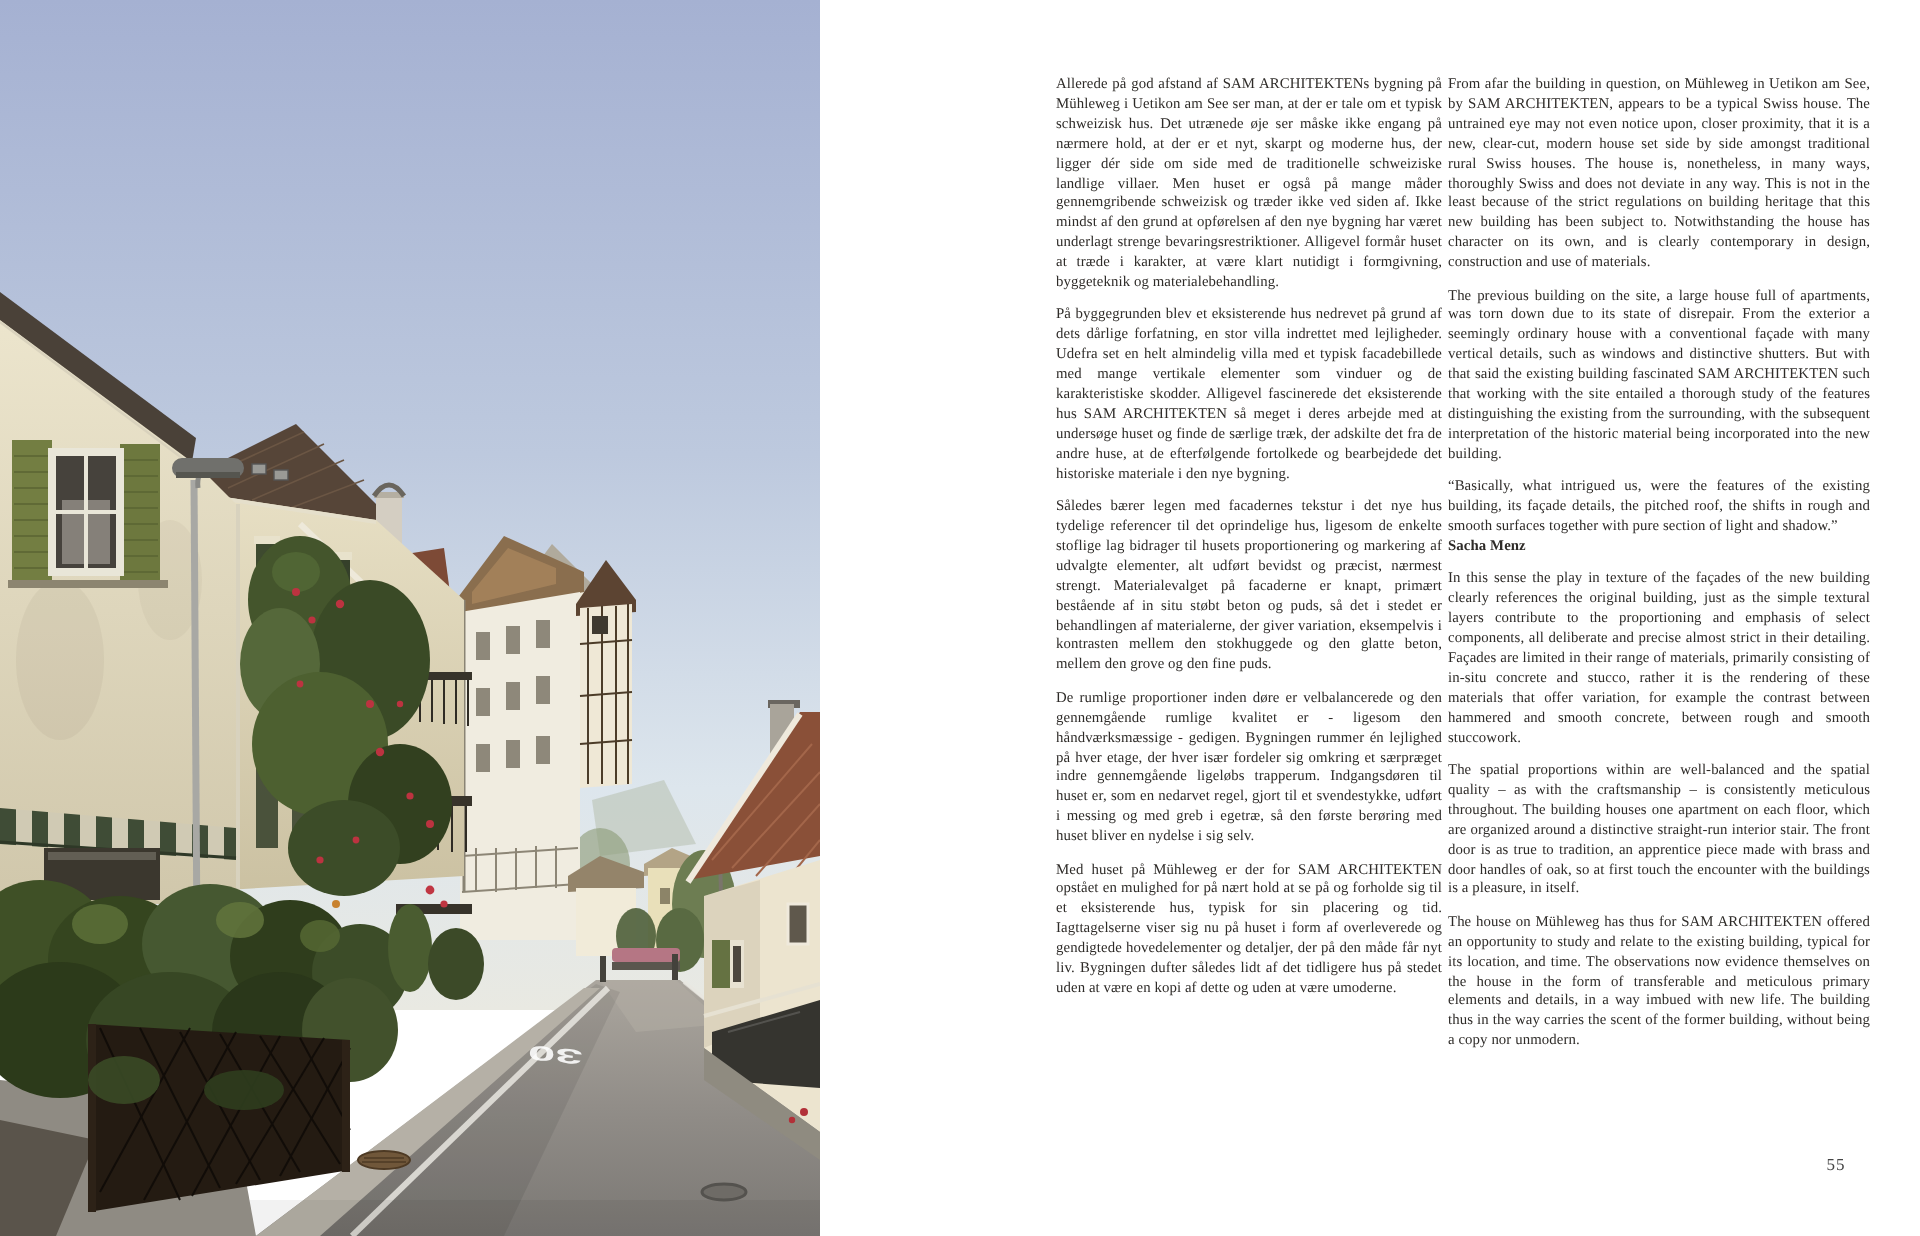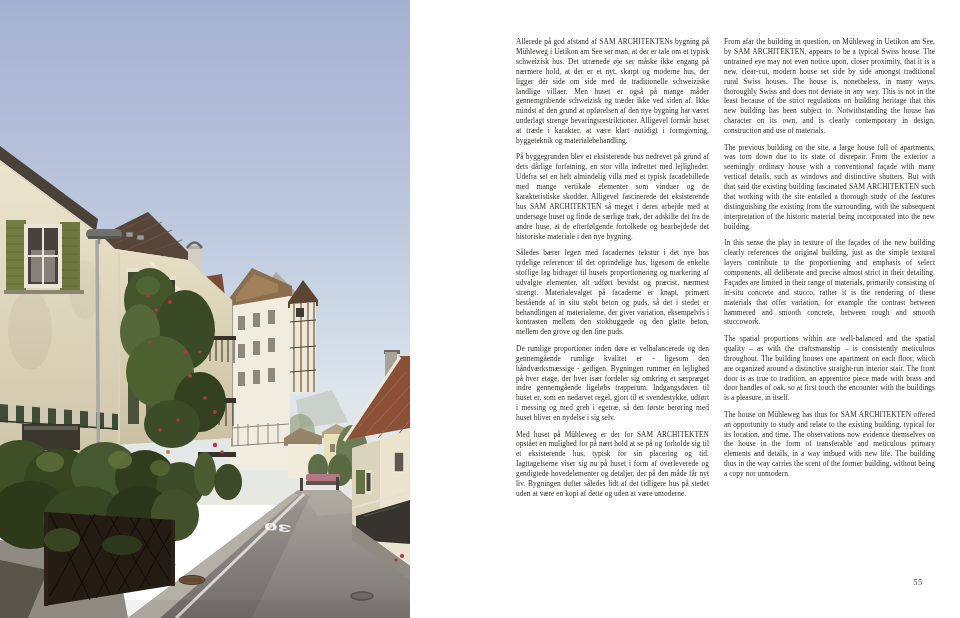--- a/index.html
+++ b/index.html
@@ -20,21 +20,21 @@
   }
   .photo svg { display: block; }
   .col {
     position: absolute; top: 37px;
     text-align: justify;
     font-size: 7.4px;
     line-height: 9.9px;
     color: #2e2b28;
     letter-spacing: 0.05px;
   }
-  .col-da { left: 516px; width: 193px; }
+  .col-da { left: 528px; width: 193px; }
   .col-en { left: 724px; width: 211px; }
   .col p { margin: 0 0 6.5px 0; }
   .attribution { font-weight: bold; }
   .attribution.block { display: block; }
   .page-number {
     position: absolute; left: 906px; top: 577px;
     width: 24px; text-align: center;
     font-size: 8.5px; color: #454545; letter-spacing: 0.5px;
   }
 </style>
@@ -363,20 +363,21 @@
   <div class="col col-da">
       <p>Allerede på god afstand af SAM ARCHITEKTENs bygning på Mühleweg i Uetikon am See ser man, at der er tale om et typisk schweizisk hus. Det utrænede øje ser måske ikke engang på nærmere hold, at der er et nyt, skarpt og moderne hus, der ligger dér side om side med de traditionelle schweiziske landlige villaer. Men huset er også på mange måder gennemgribende schweizisk og træder ikke ved siden af. Ikke mindst af den grund at opførelsen af den nye bygning har været underlagt strenge bevaringsrestriktioner. Alligevel formår huset at træde i karakter, at være klart nutidigt i formgivning, byggeteknik og materialebehandling.</p>
       <p>På byggegrunden blev et eksisterende hus nedrevet på grund af dets dårlige forfatning, en stor villa indrettet med lejligheder. Udefra set en helt almindelig villa med et typisk facadebillede med mange vertikale elementer som vinduer og de karakteristiske skodder. Alligevel fascinerede det eksisterende hus SAM ARCHITEKTEN så meget i deres arbejde med at undersøge huset og finde de særlige træk, der adskilte det fra de andre huse, at de efterfølgende fortolkede og bearbejdede det historiske materiale i den nye bygning.</p>
       <p>Således bærer legen med facadernes tekstur i det nye hus tydelige referencer til det oprindelige hus, ligesom de enkelte stoflige lag bidrager til husets proportionering og markering af udvalgte elementer, alt udført bevidst og præcist, nærmest strengt. Materialevalget på facaderne er knapt, primært bestående af in situ støbt beton og puds, så det i stedet er behandlingen af materialerne, der giver variation, eksempelvis i kontrasten mellem den stokhuggede og den glatte beton, mellem den grove og den fine puds.</p>
       <p>De rumlige proportioner inden døre er velbalancerede og den gennemgående rumlige kvalitet er - ligesom den håndværksmæssige - gedigen. Bygningen rummer én lejlighed på hver etage, der hver især fordeler sig omkring et særpræget indre gennemgående ligeløbs trapperum. Indgangsdøren til huset er, som en nedarvet regel, gjort til et svendestykke, udført i messing og med greb i egetræ, så den første berøring med huset bliver en nydelse i sig selv.</p>
       <p>Med huset på Mühleweg er der for SAM ARCHITEKTEN opstået en mulighed for på nært hold at se på og forholde sig til et eksisterende hus, typisk for sin placering og tid. Iagttagelserne viser sig nu på huset i form af overleverede og gendigtede hovedelementer og detaljer, der på den måde får nyt liv. Bygningen dufter således lidt af det tidligere hus på stedet uden at være en kopi af dette og uden at være umoderne.</p>
     </div>
   <div class="col col-en">
       <p>From afar the building in question, on Mühleweg in Uetikon am See, by SAM ARCHITEKTEN, appears to be a typical Swiss house. The untrained eye may not even notice upon, closer proximity, that it is a new, clear-cut, modern house set side by side amongst traditional rural Swiss houses. The house is, nonetheless, in many ways, thoroughly Swiss and does not deviate in any way. This is not in the least because of the strict regulations on building heritage that this new building has been subject to. Notwithstanding the house has character on its own, and is clearly contemporary in design, construction and use of materials.</p>
       <p>The previous building on the site, a large house full of apartments, was torn down due to its state of disrepair. From the exterior a seemingly ordinary house with a conventional façade with many vertical details, such as windows and distinctive shutters. But with that said the existing building fascinated SAM ARCHITEKTEN such that working with the site entailed a thorough study of the features distinguishing the existing from the surrounding, with the subsequent interpretation of the historic material being incorporated into the new building.</p>
+      <p>“Basically, what intrigued us, were the features of the existing building, its façade details, the pitched roof, the shifts in rough and smooth surfaces together with pure section of light and shadow.” <strong class="attribution block">Sacha Menz</strong></p>
       <p>In this sense the play in texture of the façades of the new building clearly references the original building, just as the simple textural layers contribute to the proportioning and emphasis of select components, all deliberate and precise almost strict in their detailing. Façades are limited in their range of materials, primarily consisting of in-situ concrete and stucco, rather it is the rendering of these materials that offer variation, for example the contrast between hammered and smooth concrete, between rough and smooth stuccowork.</p>
       <p>The spatial proportions within are well-balanced and the spatial quality – as with the craftsmanship – is consistently meticulous throughout. The building houses one apartment on each floor, which are organized around a distinctive straight-run interior stair. The front door is as true to tradition, an apprentice piece made with brass and door handles of oak, so at first touch the encounter with the buildings is a pleasure, in itself.</p>
       <p>The house on Mühleweg has thus for SAM ARCHITEKTEN offered an opportunity to study and relate to the existing building, typical for its location, and time. The observations now evidence themselves on the house in the form of transferable and meticulous primary elements and details, in a way imbued with new life. The building thus in the way carries the scent of the former building, without being a copy nor unmodern.</p>
     </div>
 
   <div class="page-number">55</div>
 
 </div>
 
 </body></html>

